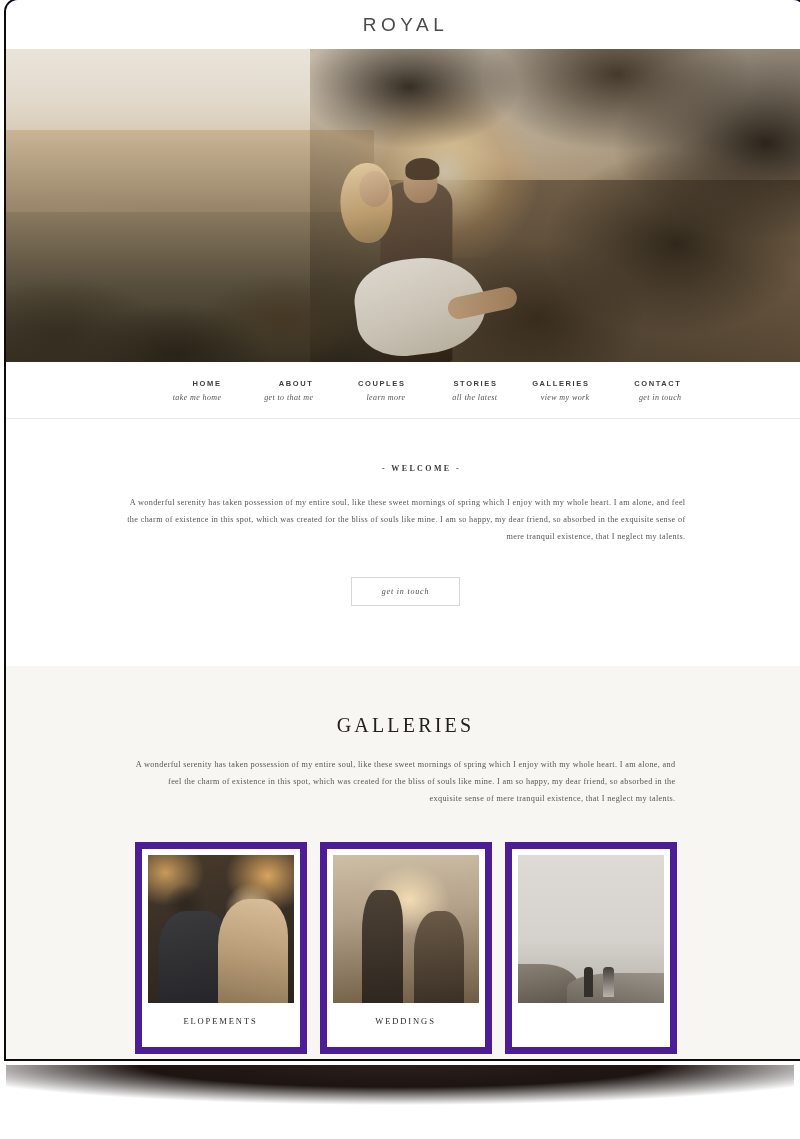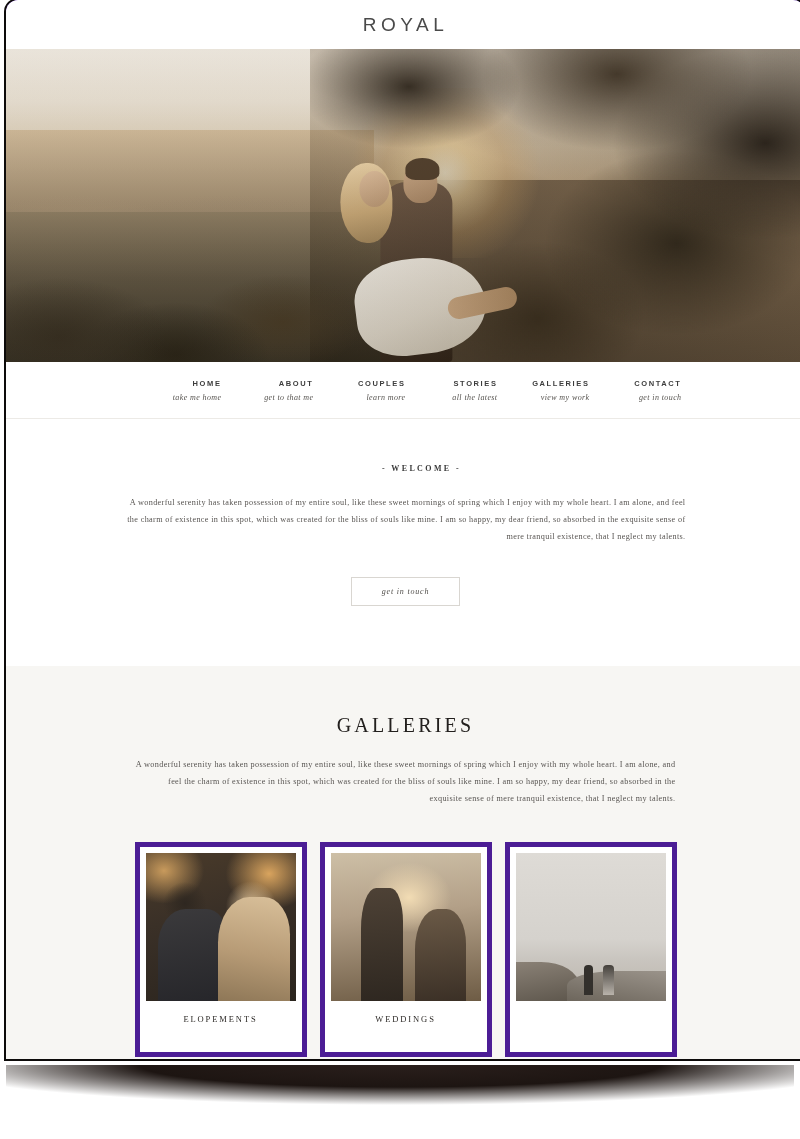--- a/index.html
+++ b/index.html
@@ -257,22 +257,22 @@
   .gallery-grid {
     display: flex;
     justify-content: center;
     gap: 13px;
     margin-top: 34px;
     padding: 0 26px;
   }
   .gallery-card {
     width: 172px;
     background: #ffffff;
-    border: 5px solid #4c1d95;
-    padding: 6px 6px 16px;
+    border: 7px solid #4c1d95;
+    padding: 6px 6px 9px;
     cursor: pointer;
   }
   .gallery-thumb {
     width: 100%;
     height: 148px;
     overflow: hidden;
     position: relative;
   }
   .gallery-caption {
     font-family: "Liberation Serif", serif;

